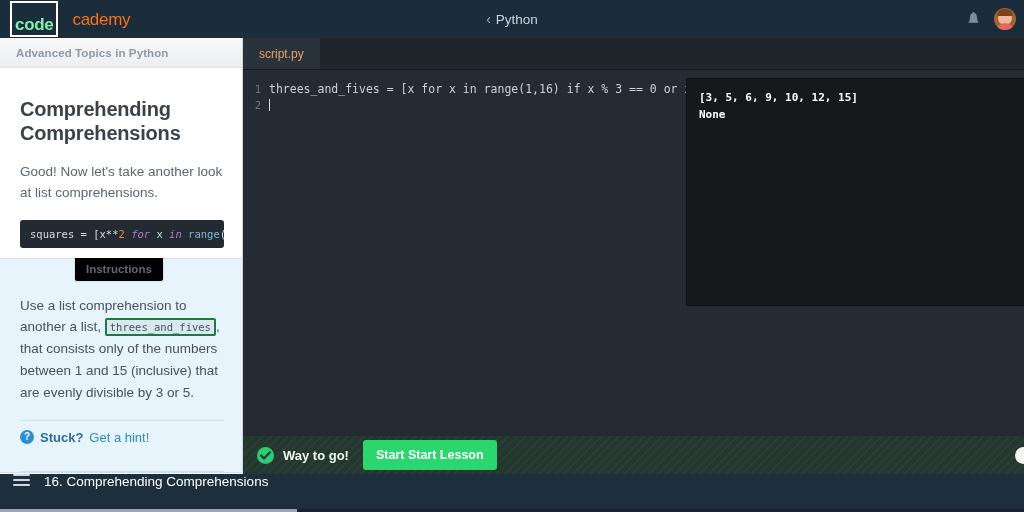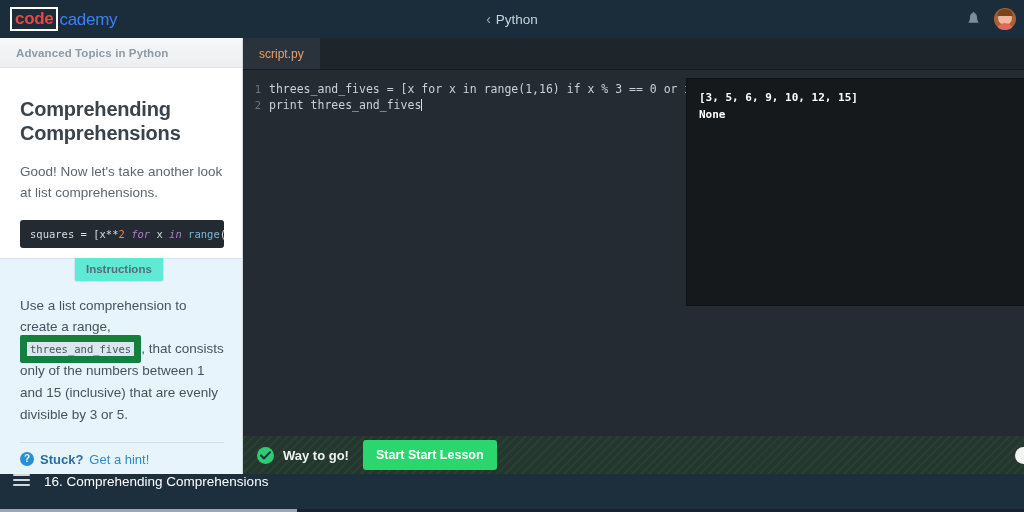--- a/index.html
+++ b/index.html
@@ -12,27 +12,27 @@
   .app { position: relative; width: 1024px; height: 512px; }
 
   
   .topnav {
     position: absolute; left: 0; top: 0; width: 1024px; height: 38px;
     background: #1b2c3b;
     display: flex; align-items: center;
   }
   .logo-wrap { display: flex; align-items: center; margin-left: 10px; }
   .logo-box {
-    border: 2px solid #ffffff; color: #ef4444;
+    border: 2px solid #ffffff; color: #86efac;
     font-size: 17px; font-weight: bold; letter-spacing: -0.3px;
-    padding: 0px 3px 1px 3px; line-height: 19px;
+    padding: 12px 3px 1px 3px; line-height: 19px;
   }
   .logo-rest {
-    color: #3b82f6; font-size: 17px; font-weight: normal;
-    letter-spacing: -0.3px; margin-left: 1px; line-height: 19px;
+    color: #f97316; font-size: 17px; font-weight: normal;
+    letter-spacing: -0.3px; margin-left: 14px; line-height: 19px;
   }
   .nav-center {
     position: absolute; left: 0; right: 0; top: 0; height: 38px;
     display: flex; align-items: center; justify-content: center;
     pointer-events: none;
   }
   .nav-course {
     color: #c7d3dd; font-size: 13.5px; display: flex; align-items: center; gap: 5px;
     pointer-events: auto;
   }
@@ -94,32 +94,32 @@
   .tok-fn { color: #7cb7d6; }
   .tok-op { color: #d7dde3; }
 
   
   .instructions-panel {
     flex: 1; background: #e8f4fb; border-top: 1px solid #cfe3f0;
     position: relative; padding: 20px 18px 0 20px;
   }
   .instr-tab {
     position: absolute; left: 74px; top: -1px;
-    background: #5eead4; border: 1px solid #cfe3f0; border-top: none;
+    background: #000000; border: 1px solid #cfe3f0; border-top: none;
     border-radius: 0 0 3px 3px;
     padding: 5px 11px 6px 11px;
     font-size: 11.5px; font-weight: bold; color: #5d6a75;
   }
   .instr-text {
     margin-top: 16px;
     font-size: 13.5px; color: #46525c; line-height: 1.62;
   }
   .inline-code {
     font-family: "DejaVu Sans Mono", monospace; font-size: 10.5px;
-    background: #dbe7ef; border: 7px solid #15803d; border-radius: 2px;
+    background: #dbe7ef; border: 2px solid #15803d; border-radius: 2px;
     padding: 1px 3px; color: #46525c;
   }
   .hint-divider { border-top: 1px solid #cfe1ed; margin: 16px 0 0 0; }
   .hint-row {
     display: flex; align-items: center; gap: 6px;
     padding: 9px 0 10px 0;
   }
   .hint-icon {
     width: 14px; height: 14px; border-radius: 50%;
     background: #2a8fd4; color: #ffffff;
@@ -266,21 +266,21 @@
     </div>
 
     <div class="lesson-body">
       <div class="lesson-title">Comprehending Comprehensions</div>
       <div class="lesson-para">Good! Now let's take another look at list comprehensions.</div>
       <div class="code-sample"><span class="tok-op">squares</span><span class="tok-op"> = [x**</span><span class="tok-num">2</span><span class="tok-kw"> for </span><span class="tok-op">x</span><span class="tok-kw"> in </span><span class="tok-fn">range</span><span class="tok-op">(</span></div>
     </div>
 
     <div class="instructions-panel">
       <div class="instr-tab">Instructions</div>
-      <div class="instr-text"><span>Use a list comprehension to create a range, </span><span class="inline-code">threes_and_fives</span><span>, that consists only of the numbers between 1 and 15 (inclusive) that are evenly divisible by 3 or 5.</span></div>
+      <div class="instr-text"><span>Use a list comprehension to another a list, </span><span class="inline-code">threes_and_fives</span><span>, that consists only of the numbers between 1 and 15 (inclusive) that are evenly divisible by 3 or 5.</span></div>
       <div class="hint-divider"></div>
       <div class="hint-row">
         <span class="hint-icon">?</span>
         <span class="hint-bold">Stuck?</span>
         <span class="hint-link">Get a hint!</span>
       </div>
       <div class="hint-divider"></div>
     </div>
 
     <div class="sidebar-footer">
@@ -296,21 +296,21 @@
       <div class="file-tab">script.py</div>
     </div>
 
     <div class="code-pane">
       <div class="code-line">
         <span class="gutter">1</span>
         <span class="code-text">threes_and_fives = [x for x in range(1,16) if x % 3 == 0 or x % 5 == 0]</span>
       </div>
       <div class="code-line">
         <span class="gutter">2</span>
-        <span class="code-text"><span>print threes_and_fives</span><span class="caret"></span></span>
+        <span class="code-text"><span class="caret"></span></span>
       </div>
 
       <div class="terminal">
         <div>[3, 5, 6, 9, 10, 12, 15]</div>
         <div>None</div>
       </div>
     </div>
 
     <div class="success-bar">
       <span class="check-icon">

